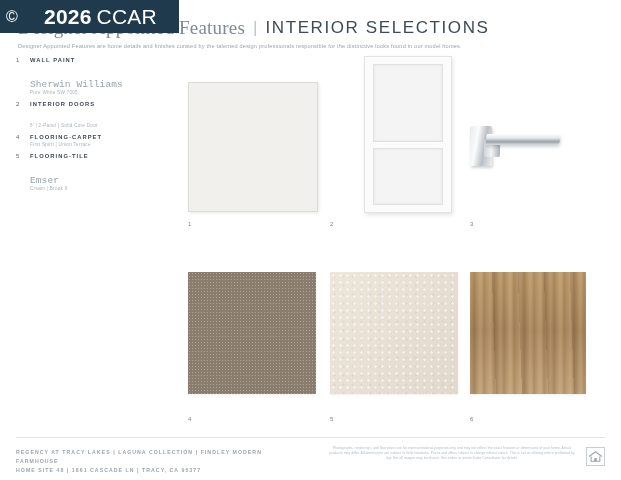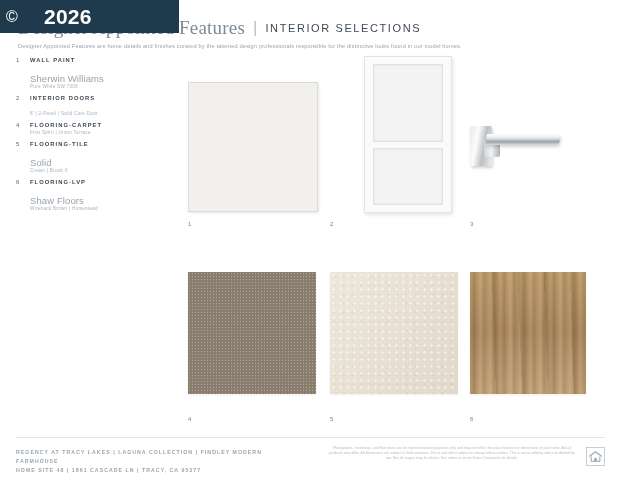--- a/index.html
+++ b/index.html
@@ -61,21 +61,21 @@
     line-height: 20px;
     letter-spacing: 0.2px;
   }
   .title-divider {
     color: #b9c2c9;
     font-size: 17px;
     line-height: 20px;
     font-weight: 300;
   }
   .title-sub {
-    font-size: 11px;
+    font-size: 17px;
     letter-spacing: 1.6px;
     color: #3f4a57;
     line-height: 20px;
     font-weight: 400;
   }
   .header-desc {
     margin-top: 4px;
     font-size: 5.6px;
     letter-spacing: 0.18px;
     color: #9aa4ad;
@@ -105,25 +105,25 @@
   }
   .feature-cat {
     font-size: 5.8px;
     font-weight: 700;
     letter-spacing: 1.05px;
     color: #3d4854;
     line-height: 9px;
     text-transform: uppercase;
   }
   .feature-brand {
-    font-family: Liberation Sans, sans-serif;
+    font-family: Liberation Mono, monospace;
     font-size: 9.5px;
     color: #98a3ac;
     line-height: 11px;
-    margin-top: 8px;
+    margin-top: 14px;
     letter-spacing: 0.1px;
   }
   .feature-detail {
     font-size: 4.6px;
     color: #a9b2ba;
     letter-spacing: 0.28px;
     line-height: 7px;
     margin-top: -1px;
   }
 
@@ -279,20 +279,21 @@
     width: 19px;
     height: 19px;
   }
 </style>
 </head>
 <body>
 
 <div class="watermark">
   <span class="c-sym">©</span>
   <span class="yr">2026</span>
+  <span class="org">CCAR</span>
 </div>
 
 <div class="header">
   <div class="title-row">
     <span class="title-main">Designer Appointed Features</span>
     <span class="title-divider">|</span>
     <span class="title-sub">INTERIOR SELECTIONS</span>
   </div>
   <div class="header-desc">Designer Appointed Features are home details and finishes curated by the talented design professionals responsible for the distinctive looks found in our model homes.</div>
 </div>
@@ -316,30 +317,24 @@
 
   <div class="feature">
     <span class="feature-num">4</span>
     <div class="feature-cat">FLOORING-CARPET</div>
     <div class="feature-detail">First Spirit | Union Terrace</div>
   </div>
 
   <div class="feature">
     <span class="feature-num">5</span>
     <div class="feature-cat">FLOORING-TILE</div>
-    <div class="feature-brand">Solid</div>
+    <div class="feature-brand">Emser</div>
     <div class="feature-detail">Cream | Brook II</div>
   </div>
 
-  <div class="feature">
-    <span class="feature-num">6</span>
-    <div class="feature-cat">FLOORING-LVP</div>
-    <div class="feature-brand">Shaw Floors</div>
-    <div class="feature-detail">Wireback Brown | Homestead</div>
-  </div>
 
 </div>
 
 <div class="samples">
 
   <div class="sample" style="left:188px; top:82px;">
     <div class="chip-paint"></div>
   </div>
   <div class="sample-caption" style="left:188px; top:221px;">1</div>
 

